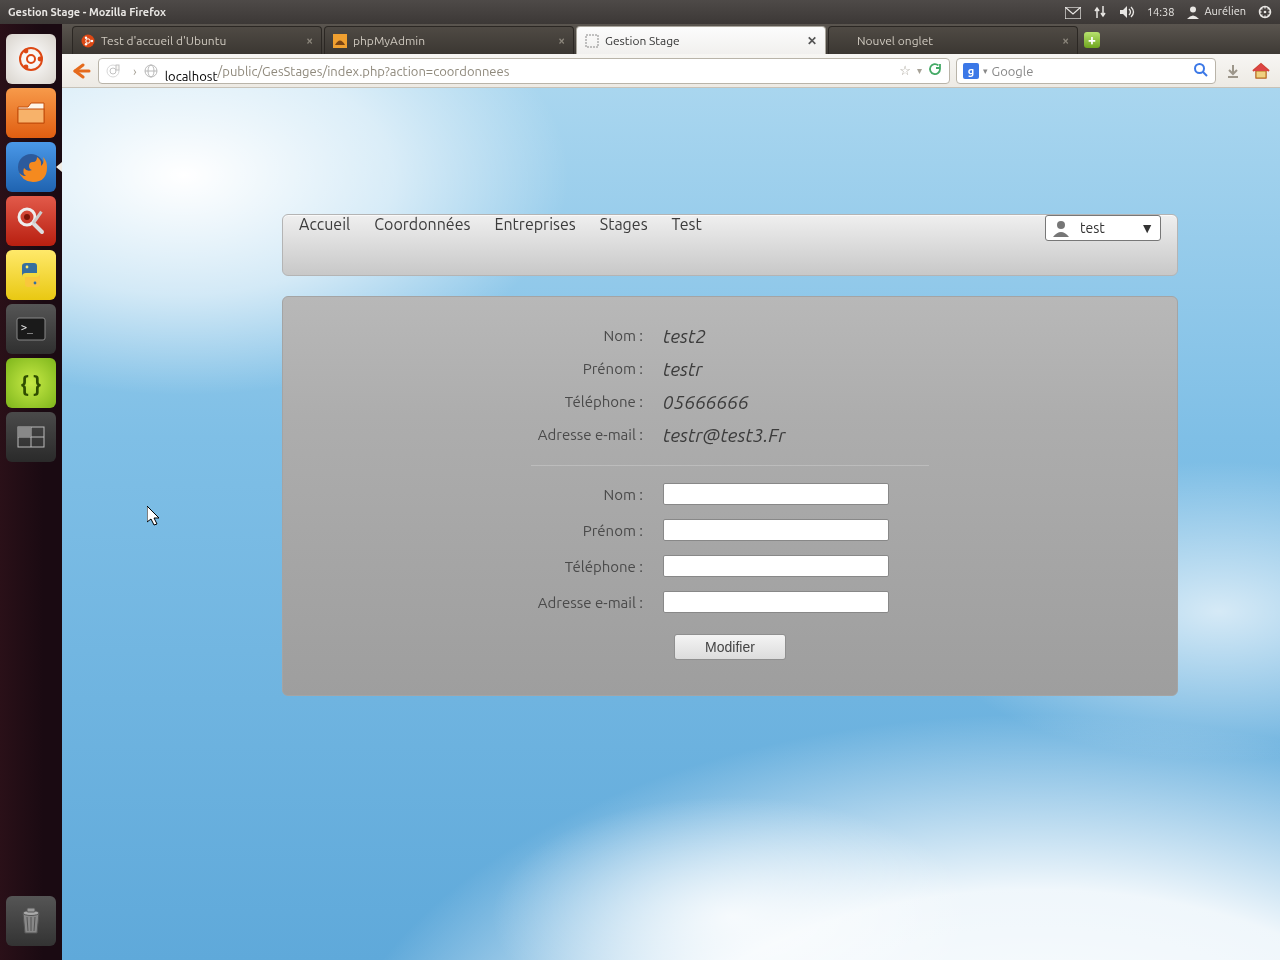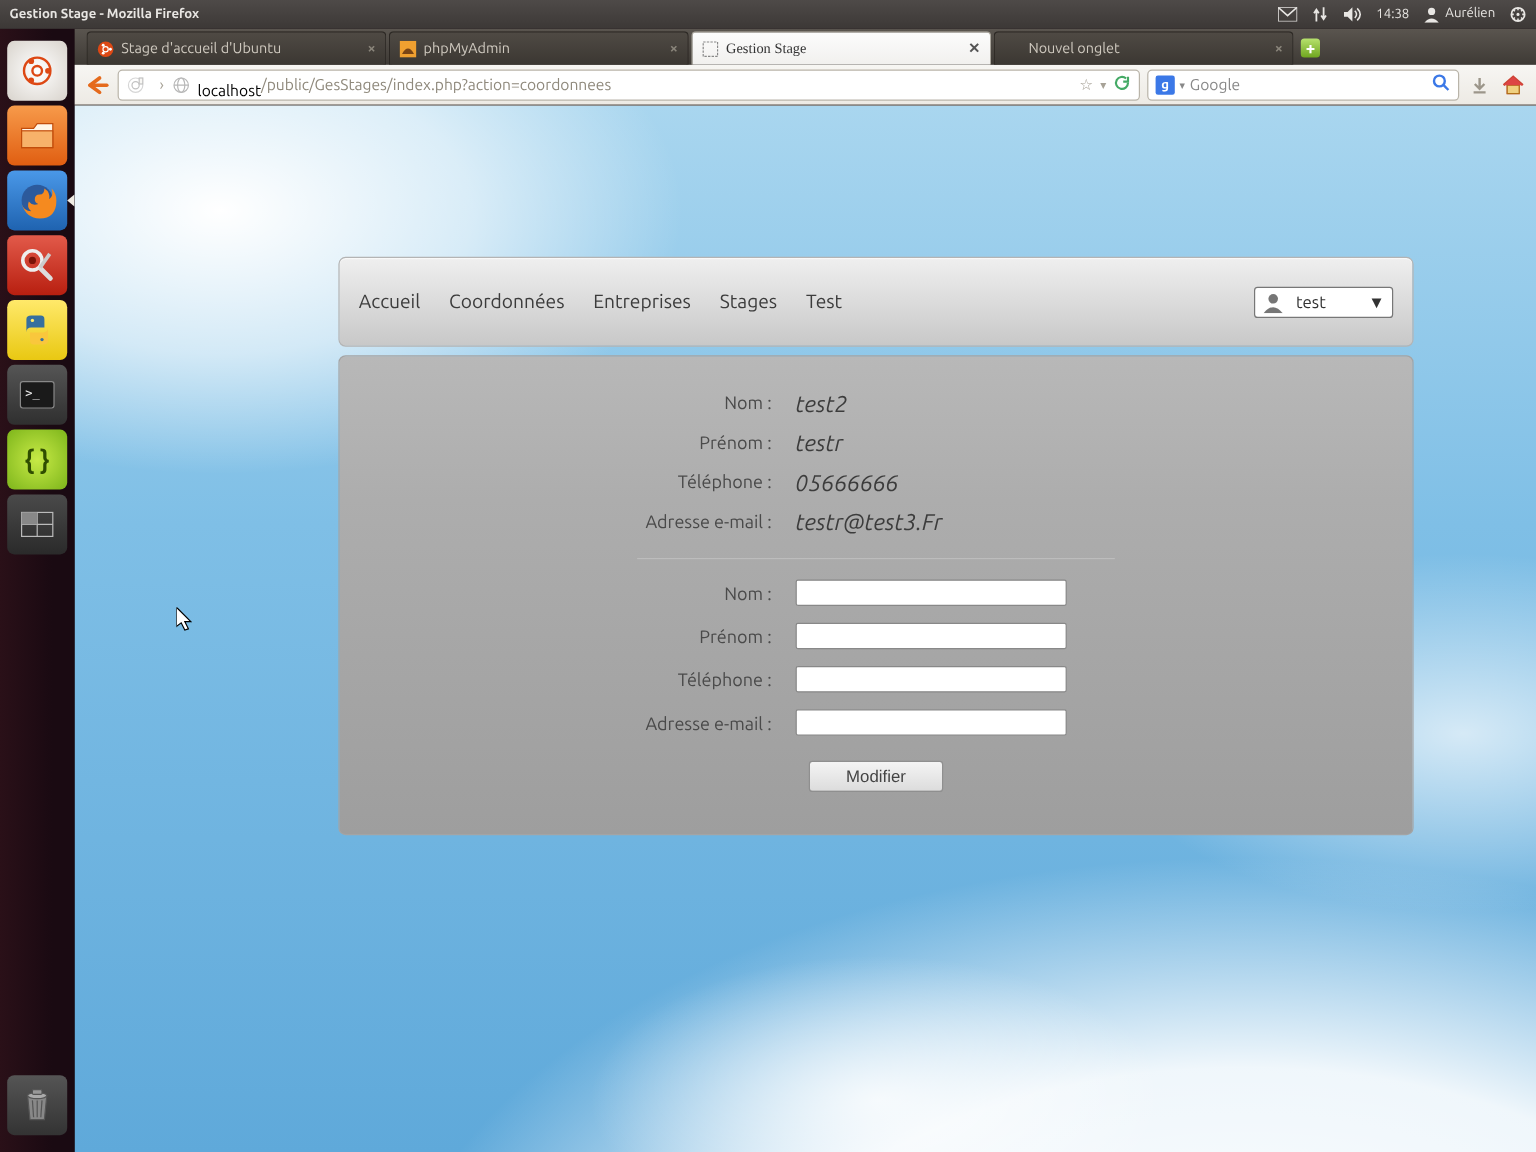--- a/index.html
+++ b/index.html
@@ -41,21 +41,21 @@
     height:30px; background: linear-gradient(to bottom,#5a554f,#3e3a35);
     display:flex; align-items:stretch; gap:2px; padding:2px 4px 0 10px;
   }
   .fx-tab {
     flex:1; max-width:250px; min-width:120px;
     background: linear-gradient(to bottom,#4f4a44,#3b3732);
     border-radius:4px 4px 0 0; border:1px solid #2b2723; border-bottom:none;
     display:flex; align-items:center; gap:6px; padding:0 8px;
     color:#cfc9bf; font-size:12px; position:relative;
   }
-  .fx-tab.active { background: linear-gradient(to bottom,#fcfcfc,#f1f0ee); color:#333; border-color:#a9a59c;font-family:Liberation Serif, serif; }
+  .fx-tab.active { background: linear-gradient(to bottom,#fcfcfc,#f1f0ee); color:#333; border-color:#a9a59c; }
   .fx-tab .close { margin-left:auto; color:#8a857b; font-weight:bold; }
   .fx-tab.active .close { color:#555; }
   .fx-newtab { width:24px; display:flex; align-items:center; justify-content:center; }
   .fx-newtab .plus { width:16px;height:16px;border-radius:3px;background:linear-gradient(to bottom,#b7e26e,#6fa51f);display:flex;align-items:center;justify-content:center;color:#fff;font-weight:bold;font-size:14px;line-height:1; }
 
   .fx-toolbar {
     height:34px; background: linear-gradient(to bottom,#f7f6f3,#edeae4);
     border-bottom:1px solid #c7c2b8; display:flex; align-items:center; gap:6px; padding:0 8px;
   }
   .fx-back { width:22px;height:22px;display:flex;align-items:center;justify-content:center;}
@@ -84,24 +84,24 @@
     radial-gradient(ellipse 700px 400px at 10% 10%, #fff 0%, rgba(255,255,255,.6) 30%, rgba(255,255,255,0) 55%),
     radial-gradient(ellipse 1200px 700px at 80% 120%, #fff 0%, rgba(255,255,255,.9) 35%, rgba(255,255,255,0) 60%),
     linear-gradient(to bottom, #a9d6ef 0%, #7fbfe6 40%, #5fa9da 100%);
   }
   .sky-bg::after{content:"";position:absolute;inset:0;background:
     radial-gradient(ellipse 500px 250px at 95% 60%, rgba(255,255,255,.7) 0%, rgba(255,255,255,0) 60%),
     radial-gradient(ellipse 400px 200px at 55% 95%, rgba(255,255,255,.8) 0%, rgba(255,255,255,0) 60%);
   }
 
   .panel-nav {
-    position:absolute; left:220px; top:126px; width:896px; height:75px;
+    position:absolute; left:220px; top:126px; width:896px; height:62px;
     background: linear-gradient(to bottom,#efefef,#c8c8c8);
     border:1px solid #b4b4b4; border-radius:6px;
-    display:flex; align-items:center; padding:0 16px; gap:24px;
+    display:flex; align-items:flex-start; padding:0 16px; gap:24px;
     box-shadow: inset 0 1px 0 rgba(255,255,255,.6);
   }
   .panel-nav a { color:#3c3c3c; text-decoration:none; font-size:16px; }
   .userbox {
     margin-left:auto; height:26px; width:116px; background:#fff; border:1px solid #777;
     border-radius:3px; display:flex; align-items:center; padding:0 6px; font-size:14px; color:#333;
   }
   .userbox .avatar { width:18px;height:18px;margin-right:10px;opacity:.8;}
   .userbox .caret { margin-left:auto; color:#333; }
 
@@ -239,21 +239,21 @@
 <div class="fx">
   <div class="fx-tabs">
     <div class="fx-tab">
       <svg width="14" height="14">
           <circle cx="7" cy="7" r="6.5" fill="#dd4814"></circle>
           <circle cx="7" cy="7" r="2.2" fill="none" stroke="#fff"></circle>
           <circle cx="11" cy="7" r="1.2" fill="#fff"></circle>
           <circle cx="5" cy="3.7" r="1.2" fill="#fff"></circle>
           <circle cx="5" cy="10.3" r="1.2" fill="#fff"></circle>
         </svg>
-      <span>Stage d'accueil d'Ubuntu</span>
+      <span>Test d'accueil d'Ubuntu</span>
       <span class="close">×</span>
     </div>
     <div class="fx-tab">
       <svg width="14" height="14">
           <rect width="14" height="14" fill="#f0a030"></rect>
           <path d="M2 11 q5 -9 10 0" fill="#7a4515"></path>
         </svg>
       <span>phpMyAdmin</span>
       <span class="close">×</span>
     </div>

